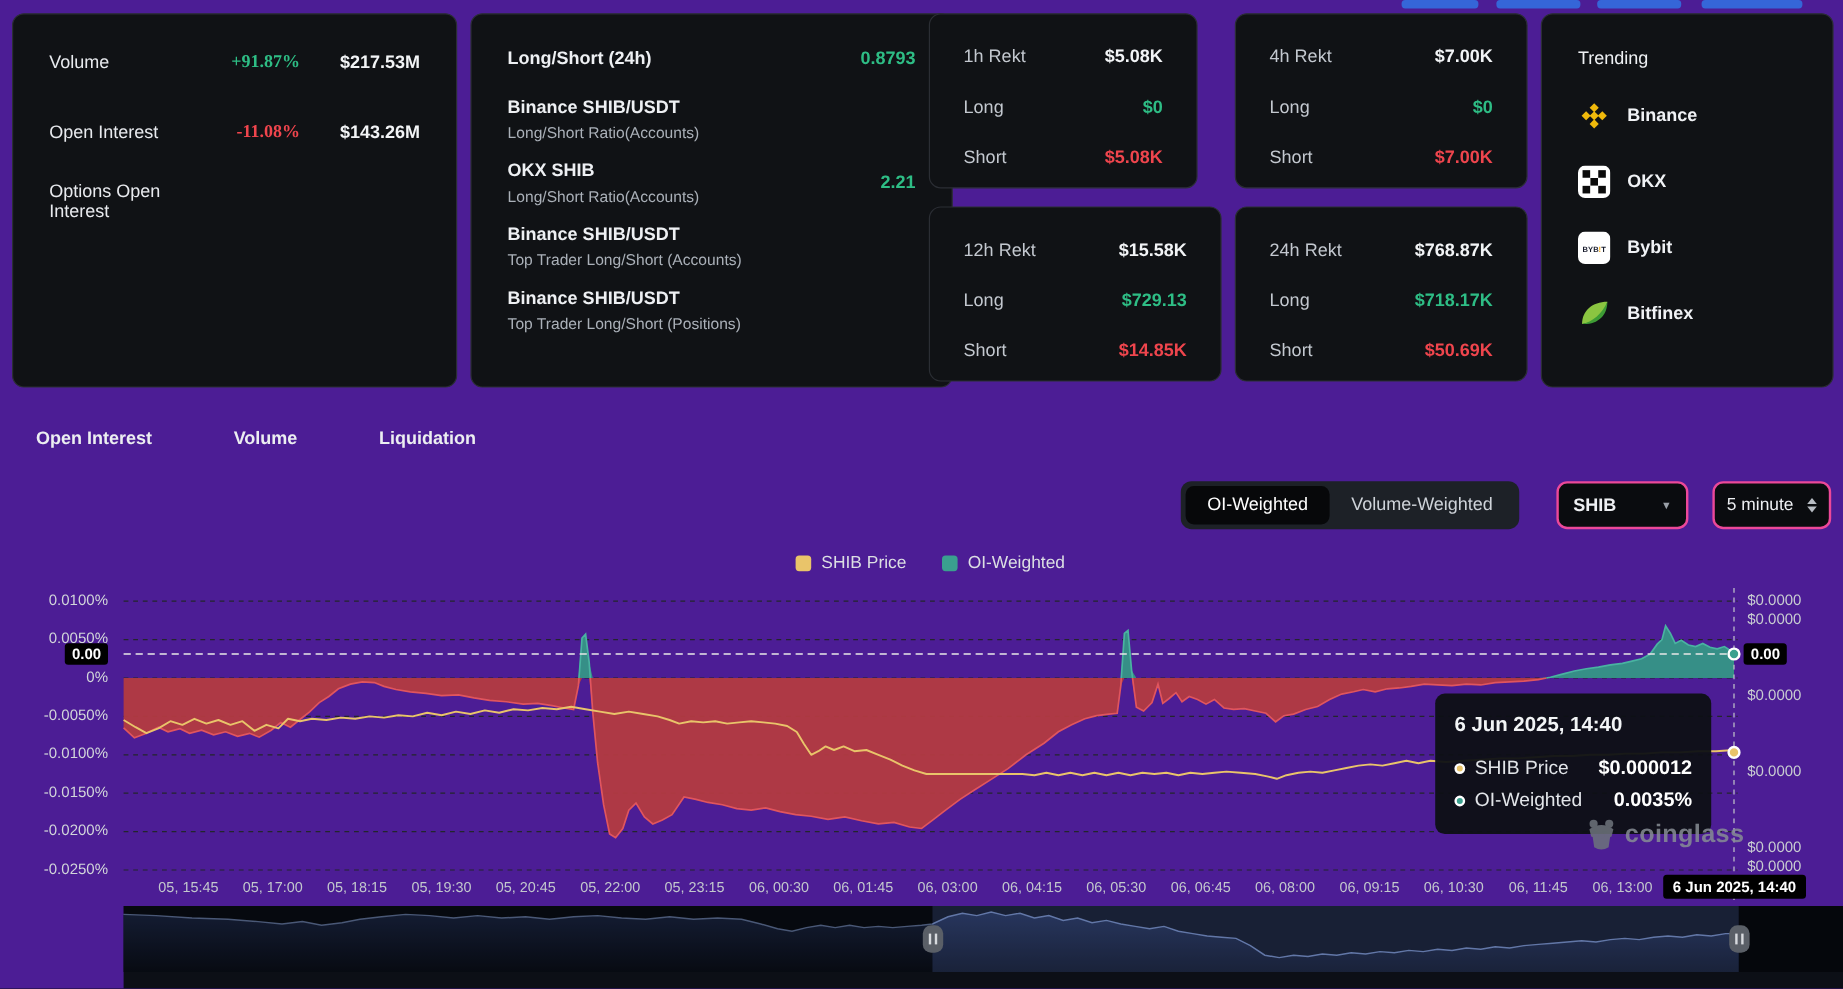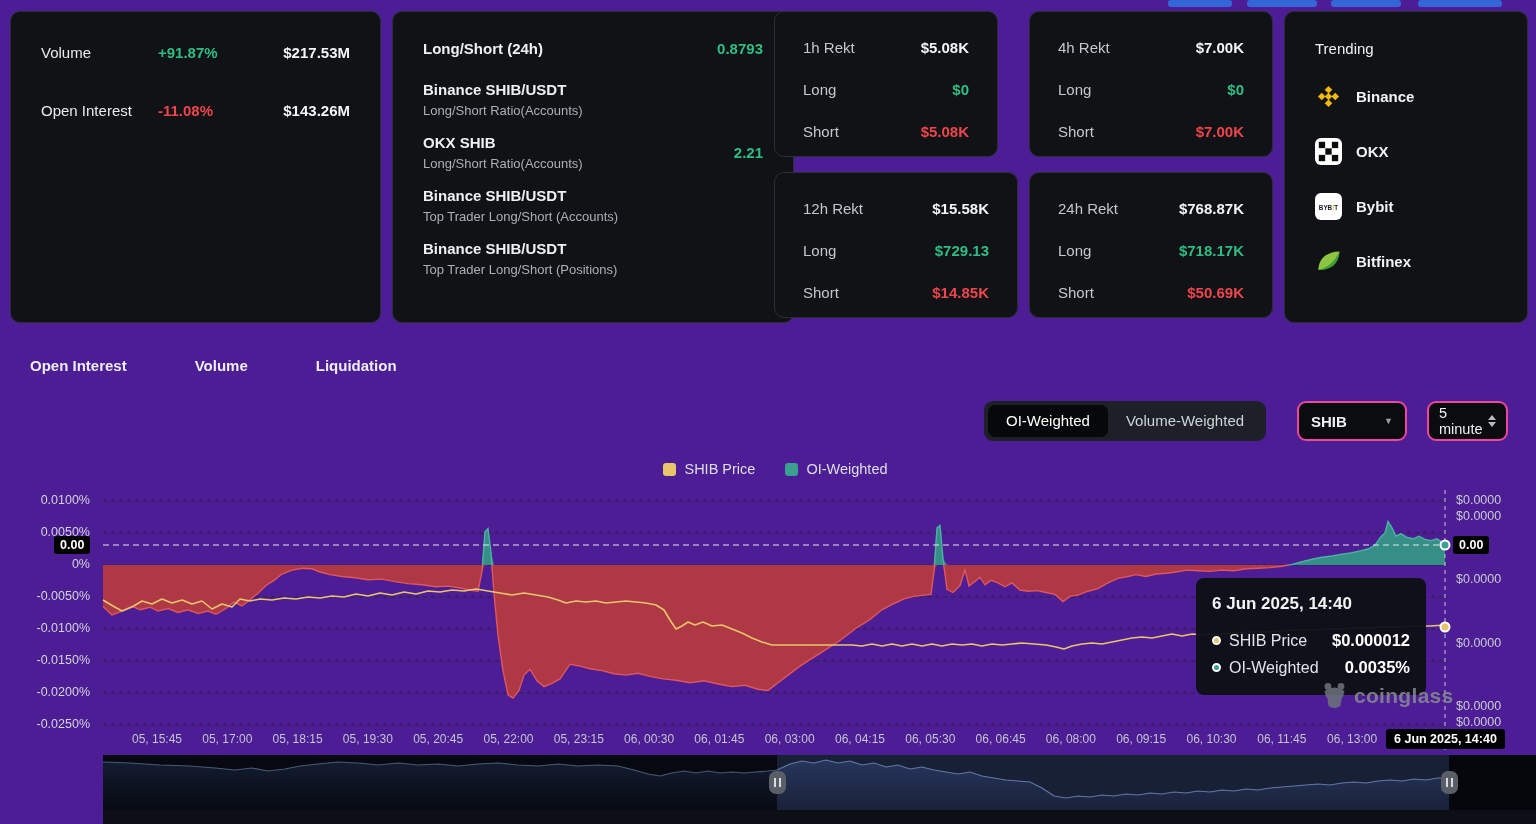--- a/index.html
+++ b/index.html
@@ -9,21 +9,21 @@
 
   
   .sliver { position:absolute; top:0; height:7px; background:#3566d8; border-radius:3px; }
 
   
   .card { position:absolute; background:#101215; border:1px solid #2b2e34; border-radius:10px; }
   .card-pad { padding:28px 30px; }
 
   .stat-row { display:flex; align-items:center; height:24px; margin-bottom:34px; font-size:15px; }
   .stat-row .lbl { flex:1; color:#e8eaee; }
-  .stat-row .chg { width:92px; font-weight:bold; }
+  .stat-row .chg { width:92px; text-align:right; font-weight:bold;font-family:Liberation Serif, serif; }
   .stat-row .val { width:100px; text-align:right; font-weight:bold; color:#f2f4f6; }
   .green { color:#2ebd85; }
   .red { color:#ef454d; }
 
   .ls-title-row { display:flex; align-items:center; font-size:15px; margin-bottom:24px; }
   .ls-title-row .lbl { flex:1; color:#eef0f3; font-weight:bold; }
   .ls-title-row .val { font-weight:bold; }
   .ls-item { display:flex; align-items:center; margin-bottom:16px; }
   .ls-item .txt { flex:1; }
   .ls-item .nm { font-size:15px; font-weight:bold; color:#eef0f3; }
@@ -104,20 +104,25 @@
     <div id="stats-rows">
         <div class="stat-row">
           <span class="lbl">Volume</span>
           <span class="chg green">+91.87%</span>
           <span class="val">$217.53M</span>
         </div>
         <div class="stat-row">
           <span class="lbl">Open Interest</span>
           <span class="chg red">-11.08%</span>
           <span class="val">$143.26M</span>
+        </div>
+        <div class="stat-row">
+          <span class="lbl">Options Open Interest</span>
+          <span class="chg "></span>
+          <span class="val"></span>
         </div>
       </div>
   </div>
 
   <div class="card card-pad" style="left:392px; top:11px; width:402px; height:312px;">
     <div class="ls-title-row">
       <span class="lbl">Long/Short (24h)</span>
       <span class="val green">0.8793</span>
     </div>
     <div id="ls-items">
@@ -261,21 +266,21 @@
 
 
   <div class="toggle">
     <div class="opt sel">OI-Weighted</div>
     <div class="opt">Volume-Weighted</div>
   </div>
   <div class="select" style="left:1297px; width:110px;">
     <span class="stxt">SHIB</span>
     <span class="caret">▼</span>
   </div>
-  <div class="select" style="left:1427px; width:81px; padding:16px 10px;">
+  <div class="select" style="left:1427px; width:99px; padding:16px 10px;">
     <span class="stxt" style="font-weight:normal; font-size:14.5px;">5 minute</span>
     <span class="stepper">
         <i class="up"></i>
         <i class="dn"></i>
       </span>
   </div>
 
   <div class="legend" id="legend">
       <div class="leg-item">
         <span class="leg-sw" style="background: rgb(233, 196, 106);"></span>

